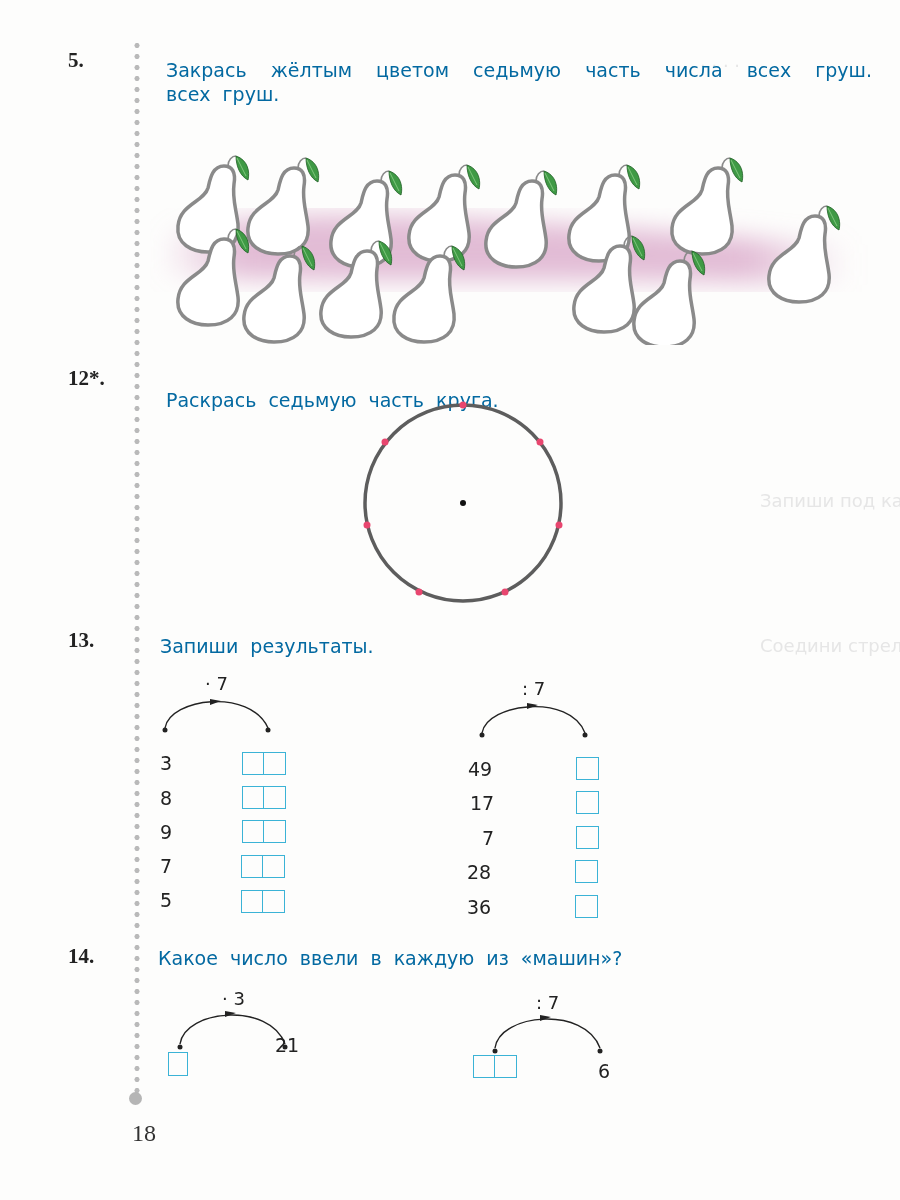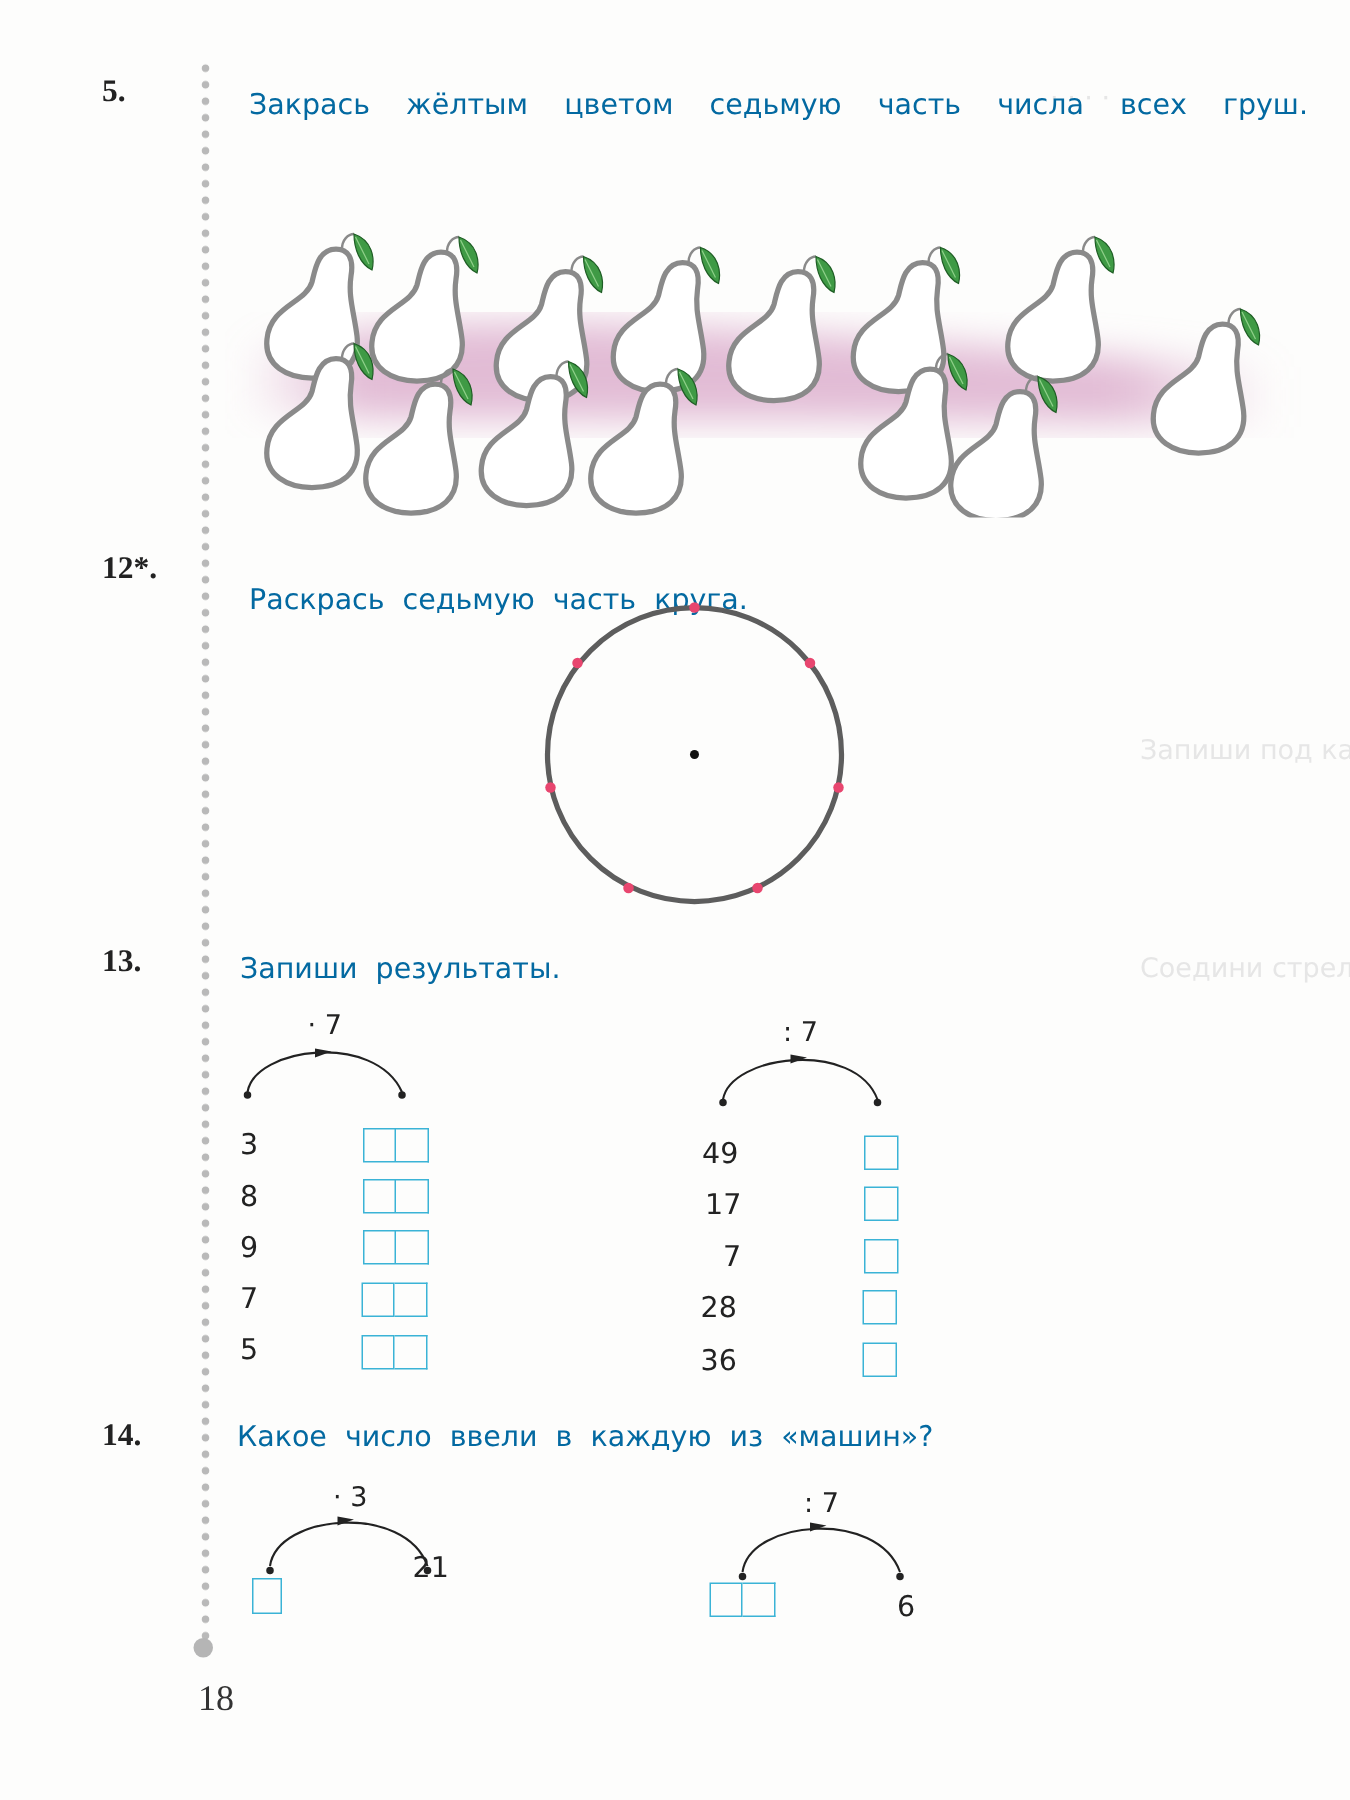--- a/index.html
+++ b/index.html
@@ -50,20 +50,21 @@
 <div class="ghost" style="left:700px;top:55px;">· · · ·</div>
 <div class="ghost" style="left:760px;top:490px;">Запиши под каждым числом его седьмую часть</div>
 <div class="ghost" style="left:760px;top:635px;">Соедини стрелками примеры с их значениями</div>
 
 <div class="dots-col"></div>
 <div class="dots-end"></div>
 
 <div class="abs task-num" style="left:68px;top:48px;">5.</div>
 <div class="abs task-text" style="left:166px;top:58px;width:706px;">
   <div style="text-align:justify;text-align-last:justify;">Закрась жёлтым цветом седьмую часть числа всех груш.</div>
+  <div>всех груш.</div>
 </div>
 
 <svg class="abs" style="left:150px;top:135px;" width="730" height="210" viewBox="0 0 730 210">
   <defs>
     <linearGradient id="bandGrad" x1="0" y1="0" x2="1" y2="0">
       <stop offset="0" stop-color="#d9a6c8" stop-opacity="0"></stop>
       <stop offset="0.12" stop-color="#d9a6c8" stop-opacity="0.75"></stop>
       <stop offset="0.85" stop-color="#d9a6c8" stop-opacity="0.75"></stop>
       <stop offset="1" stop-color="#d9a6c8" stop-opacity="0"></stop>
     </linearGradient>

